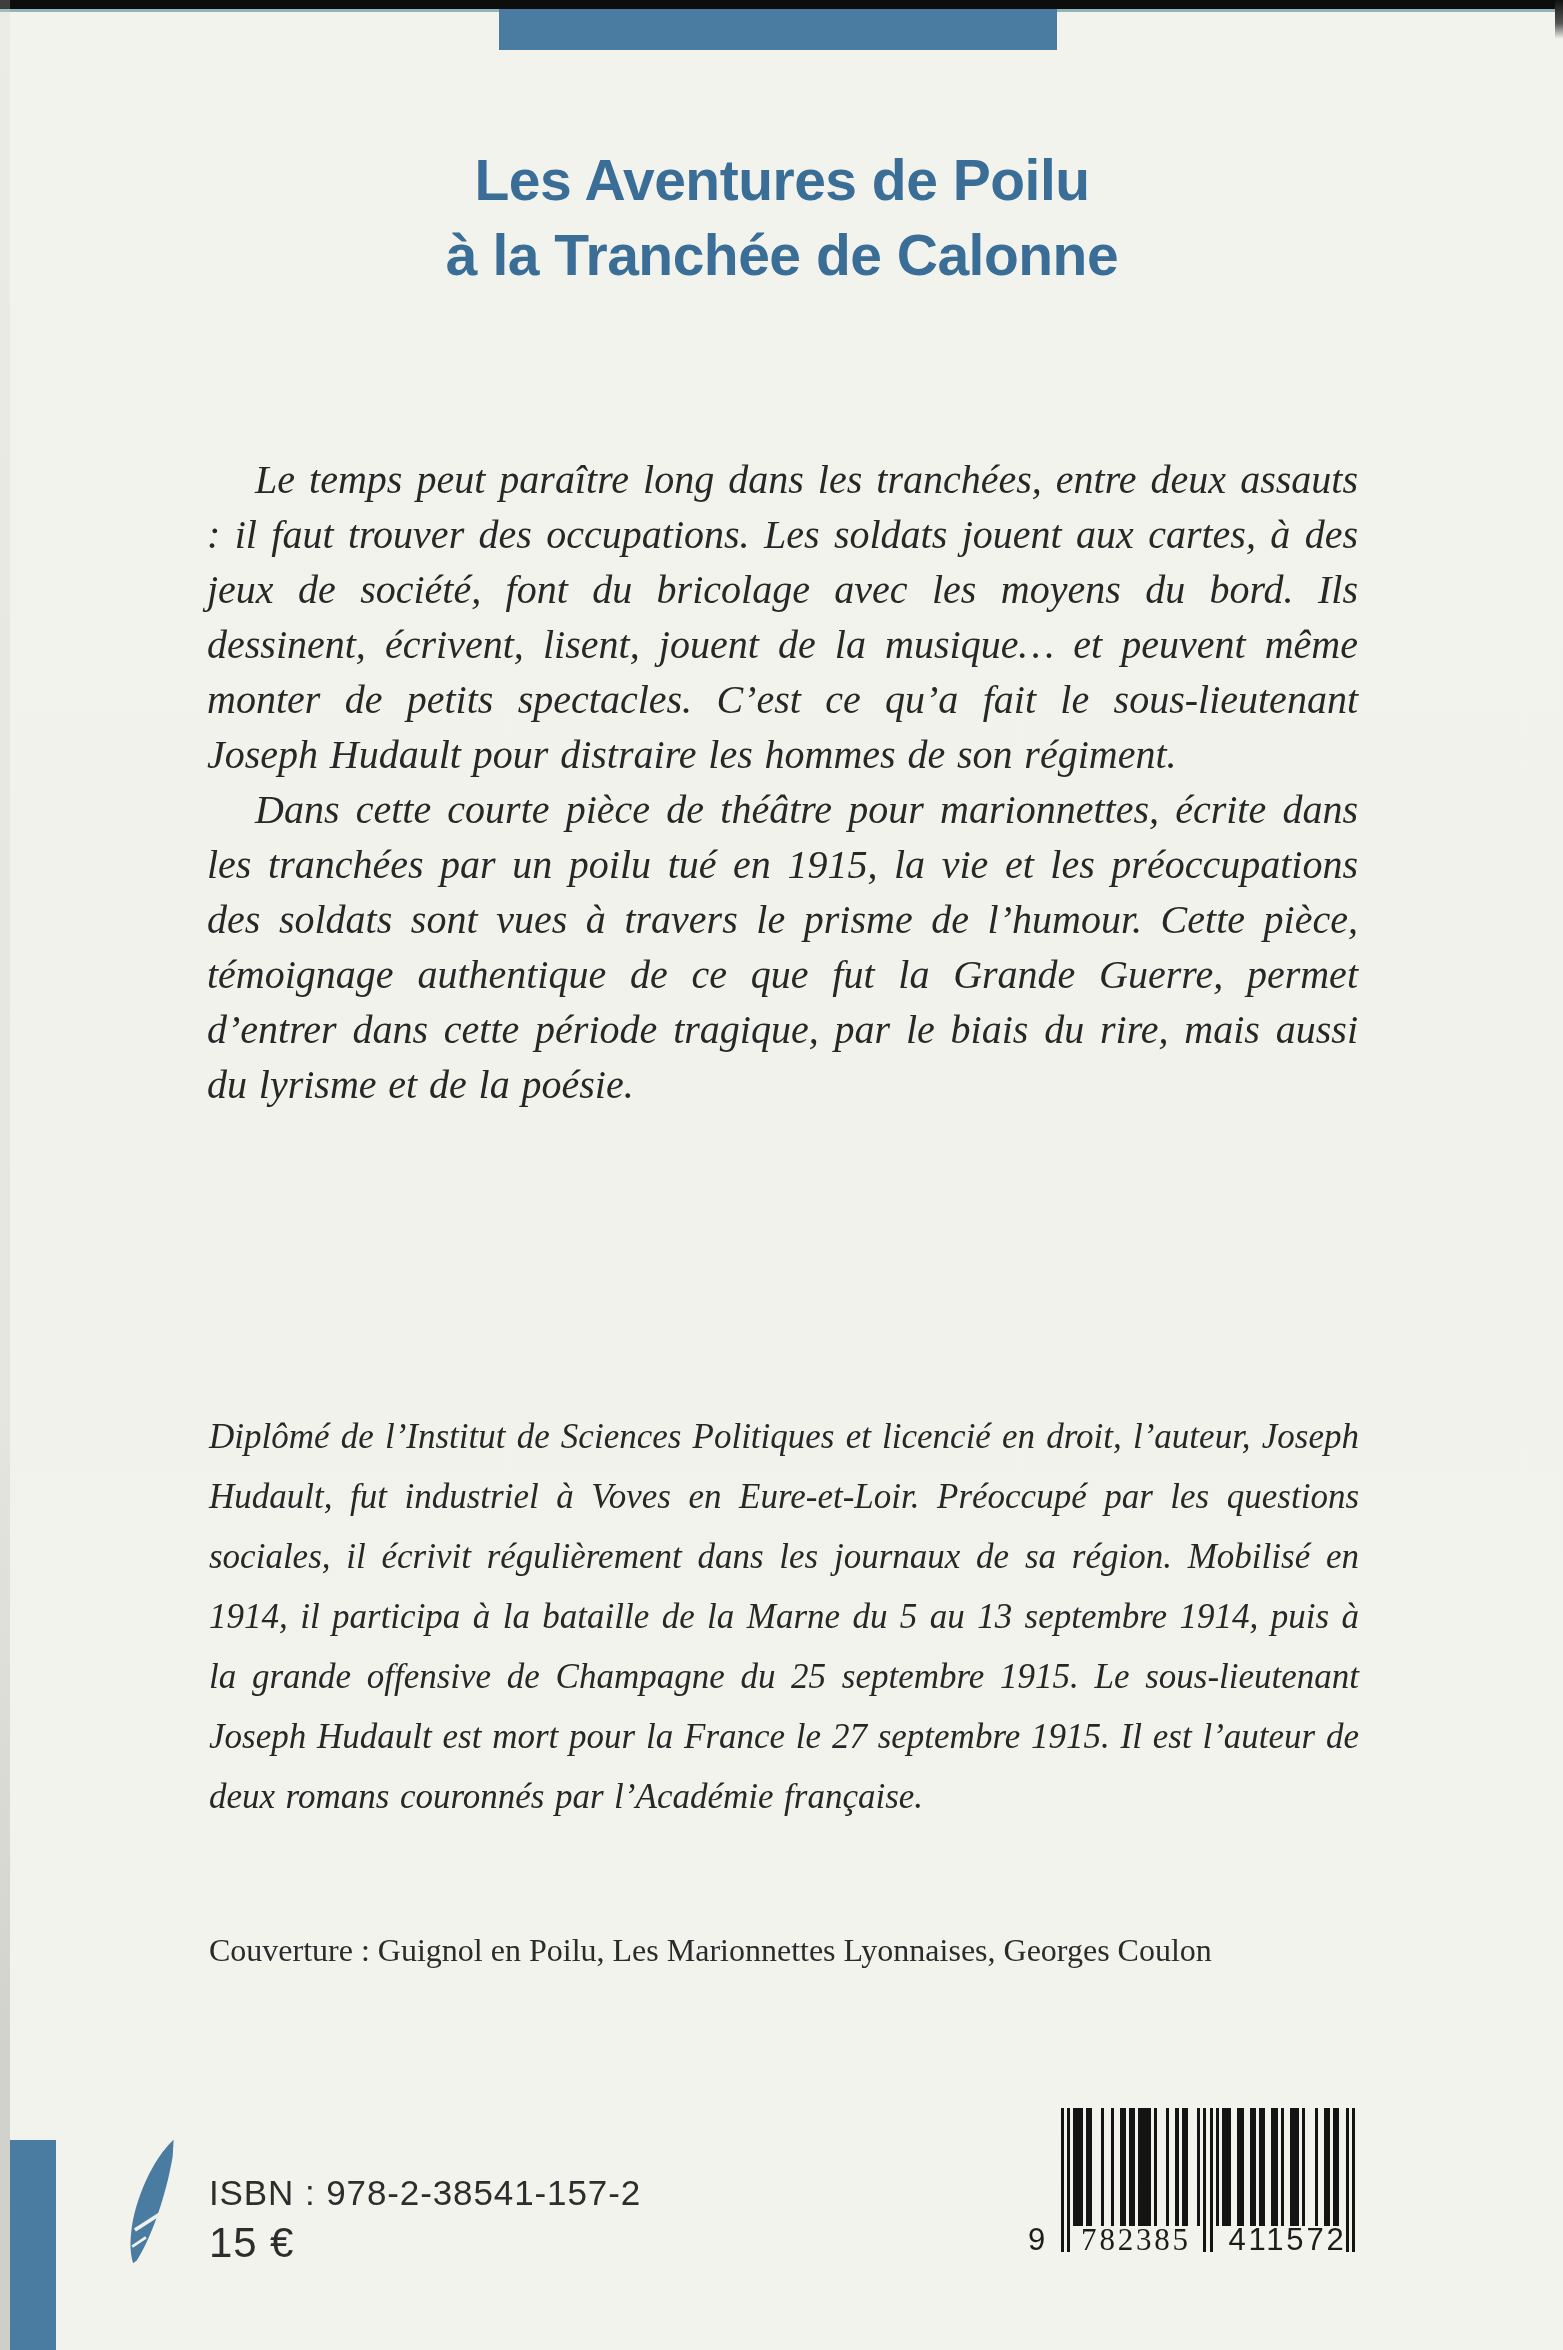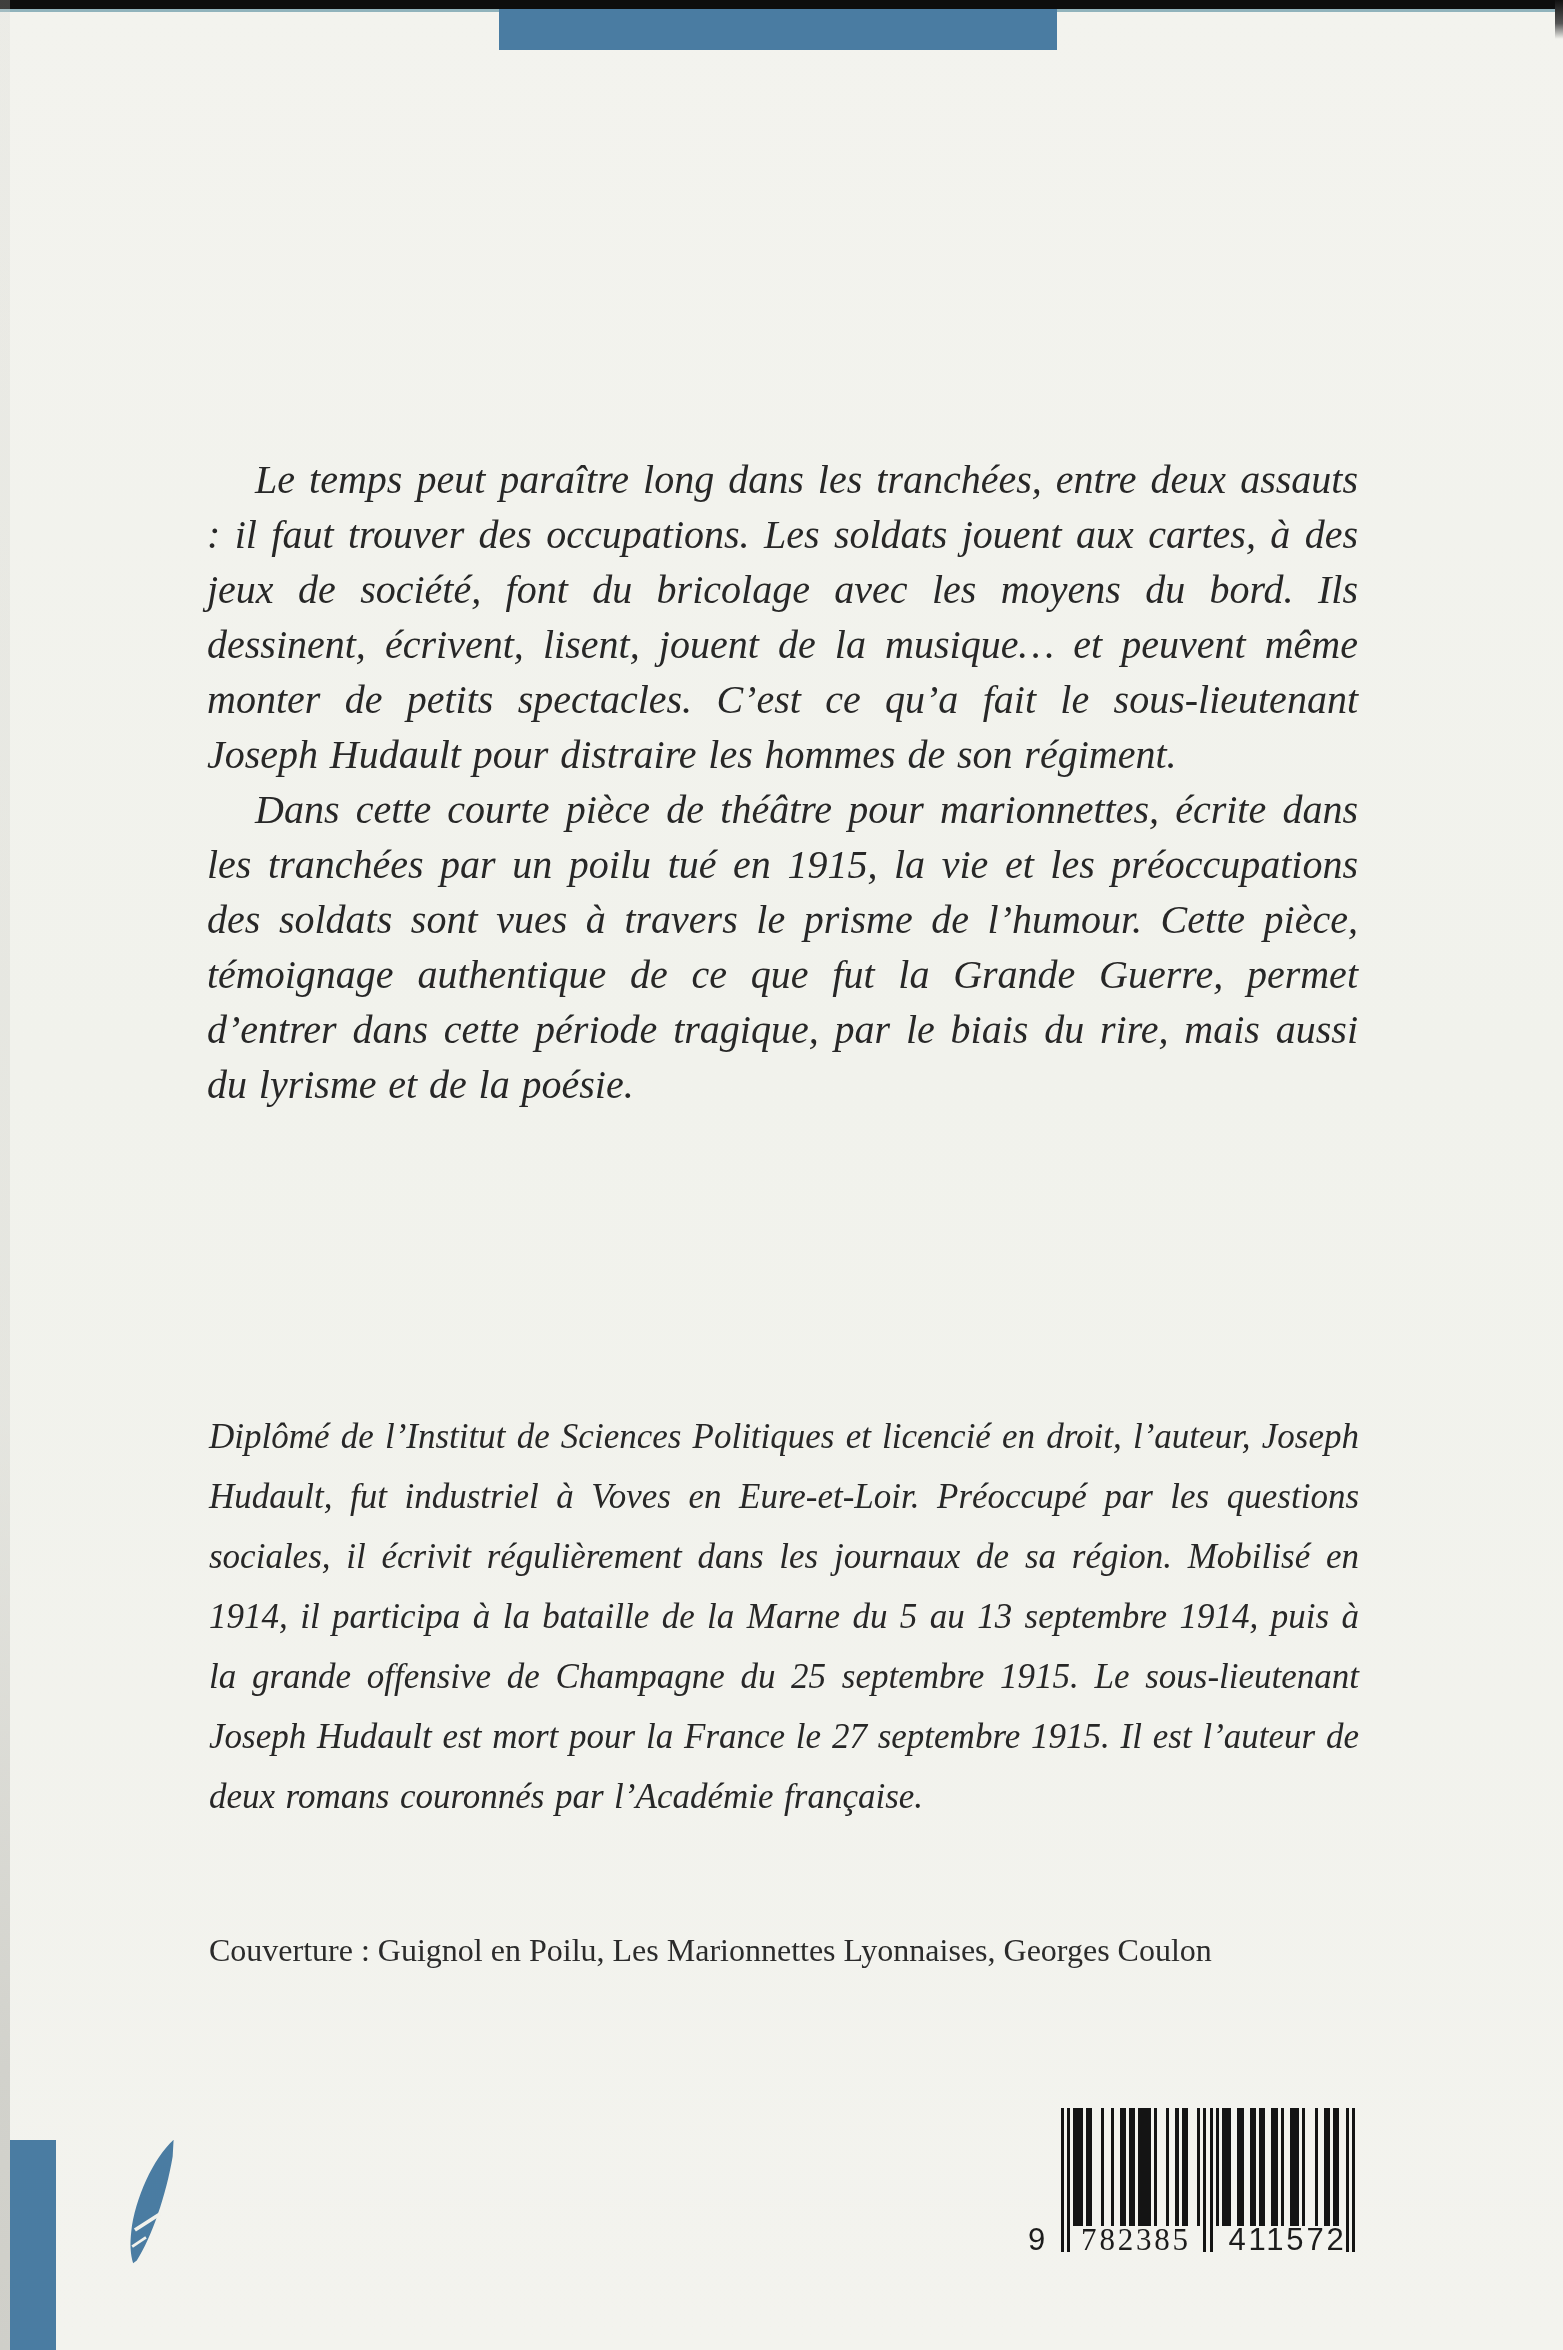--- a/index.html
+++ b/index.html
@@ -61,20 +61,24 @@
 <body>
 
 <div class="scan">
 
   <div class="top-edge"></div>
   <div class="top-edge-line"></div>
   <div class="corner-right"></div>
   <div class="left-scan-strip"></div>
   <div class="top-band"></div>
 
+  <div class="title">
+    <div>Les Aventures de Poilu</div>
+    <div>à la Tranchée de Calonne</div>
+  </div>
 
   <div class="synopsis">
     <p>Le temps peut paraître long dans les tranchées, entre deux assauts : il faut trouver des occupations. Les soldats jouent aux cartes, à des jeux de société, font du bricolage avec les moyens du bord. Ils dessinent, écrivent, lisent, jouent de la musique… et peuvent même monter de petits spectacles. C’est ce qu’a fait le sous-lieutenant Joseph Hudault pour distraire les hommes de son régiment.</p>
     <p>Dans cette courte pièce de théâtre pour marionnettes, écrite dans les tranchées par un poilu tué en 1915, la vie et les préoccupations des soldats sont vues à travers le prisme de l’humour. Cette pièce, témoignage authentique de ce que fut la Grande Guerre, permet d’entrer dans cette période tragique, par le biais du rire, mais aussi du lyrisme et de la poésie.</p>
   </div>
 
   <div class="bio">
     <p>Diplômé de l’Institut de Sciences Politiques et licencié en droit, l’auteur, Joseph Hudault, fut industriel à Voves en Eure-et-Loir. Préoccupé par les questions sociales, il écrivit régulièrement dans les journaux de sa région. Mobilisé en 1914, il participa à la bataille de la Marne du 5 au 13 septembre 1914, puis à la grande offensive de Champagne du 25 septembre 1915. Le sous-lieutenant Joseph Hudault est mort pour la France le 27 septembre 1915. Il est l’auteur de deux romans couronnés par l’Académie française.</p>
   </div>
 
@@ -86,20 +90,24 @@
     <path d="M56 2
              C 34 22, 14 66, 10 102
              C 8.5 115, 9 126, 12 136
              L 16 133
              C 32 108, 48 62, 55 20
              Z" fill="#4a7ca2"></path>
     <path d="M14 100 L 42 82" stroke="#f2f2ec" stroke-width="4" fill="none"></path>
     <path d="M11 118 L 26 108" stroke="#f2f2ec" stroke-width="3" fill="none"></path>
   </svg>
 
+  <div class="isbn-block">
+    <div class="isbn-line">ISBN : 978-2-38541-157-2</div>
+    <div class="price-line">15 €</div>
+  </div>
 
   <div class="barcode">
     <div class="bc-bars">
         <div class="bc-m bc-bar bc-guard"></div>
         <div class="bc-m bc-guard"></div>
         <div class="bc-m bc-bar bc-guard"></div>
         <div class="bc-m"></div>
         <div class="bc-m bc-bar"></div>
         <div class="bc-m bc-bar"></div>
         <div class="bc-m bc-bar"></div>

